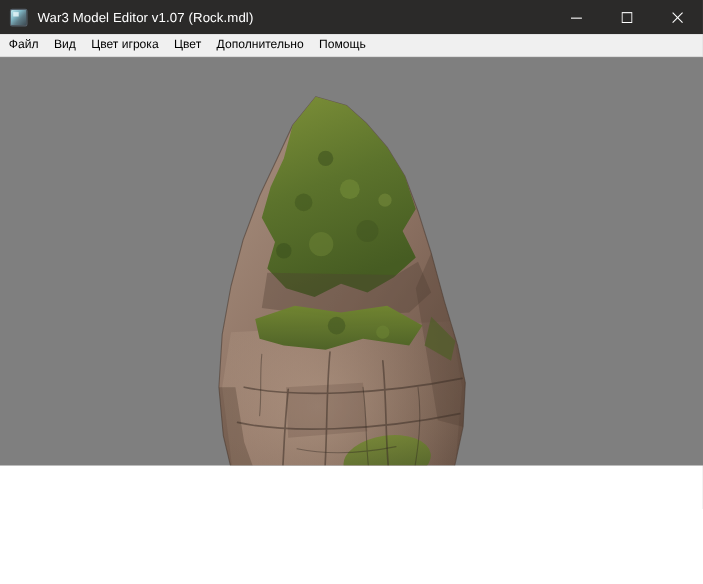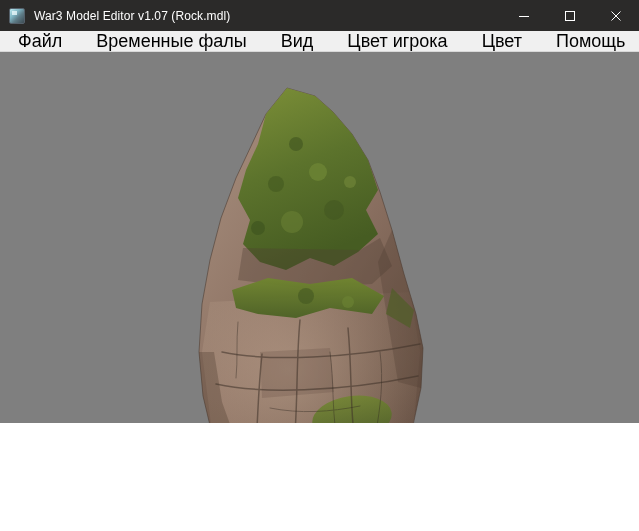--- a/index.html
+++ b/index.html
@@ -45,23 +45,23 @@
 
   
   .menubar {
     height: 21px; flex: 0 0 21px;
     background: var(--menubar-bg, #f0f0f0);
     display: flex; align-items: center;
     border-bottom: 1px solid #d8d8d8;
     user-select: none;
   }
   .menu-item {
-    font-size: 18px;
+    font-size: 11px;
     color: var(--menubar-text, #000000);
-    padding: 0 17px;
+    padding: 0 7px;
     height: 100%;
     display: flex; align-items: center;
     white-space: nowrap;
   }
   .menu-item:first-child { margin-left: 1px; }
 
   
   .viewport {
     flex: 1 1 auto;
     position: relative;
@@ -99,24 +99,24 @@
               <line x1="0.5" y1="0.5" x2="9.5" y2="9.5" stroke="#ffffff" stroke-width="1"></line>
               <line x1="9.5" y1="0.5" x2="0.5" y2="9.5" stroke="#ffffff" stroke-width="1"></line>
             </svg>
         </span>
       </div>
     </div>
   </div>
 
   <div class="menubar">
     <span class="menu-item">Файл</span>
-    <span class="menu-item">Временные фалы</span>
     <span class="menu-item">Вид</span>
     <span class="menu-item">Цвет игрока</span>
     <span class="menu-item">Цвет</span>
+    <span class="menu-item">Дополнительно</span>
     <span class="menu-item">Помощь</span>
   </div>
 
   <div class="viewport">
     <svg width="639" height="479" viewBox="0 0 639 479" aria-hidden="true">
       <defs>
         <linearGradient id="rockGrad" x1="0.1" y1="0" x2="0.9" y2="1">
           <stop offset="0" stop-color="#a68e7d"></stop>
           <stop offset="0.45" stop-color="#8d7263"></stop>
           <stop offset="0.8" stop-color="#6f584a"></stop>

